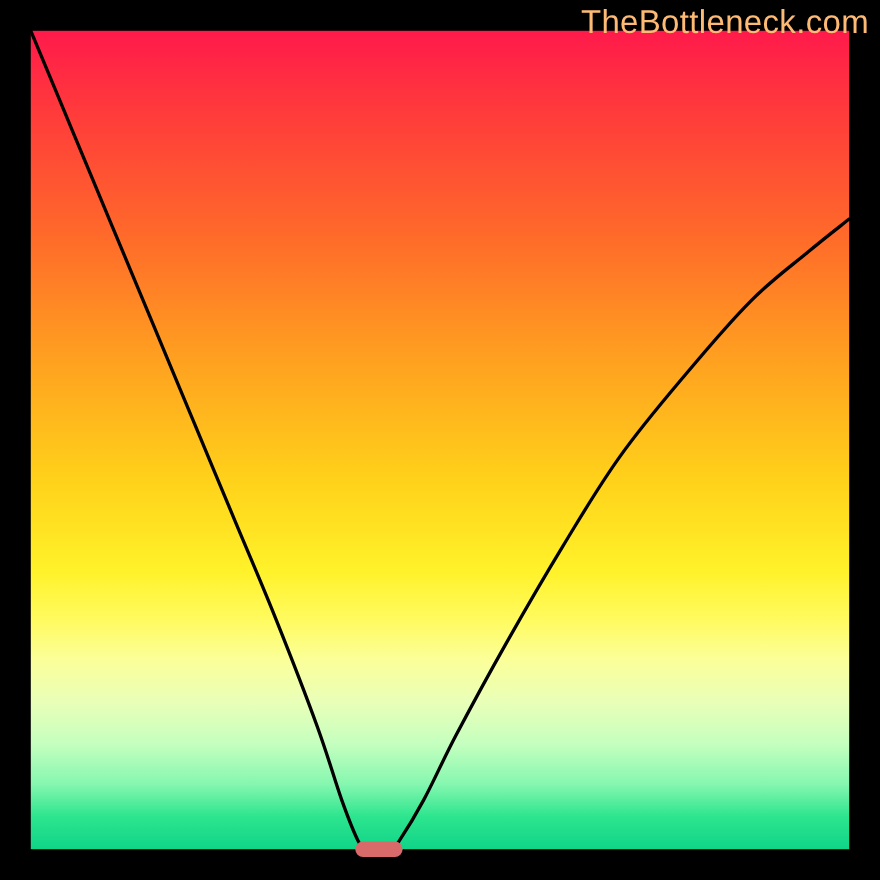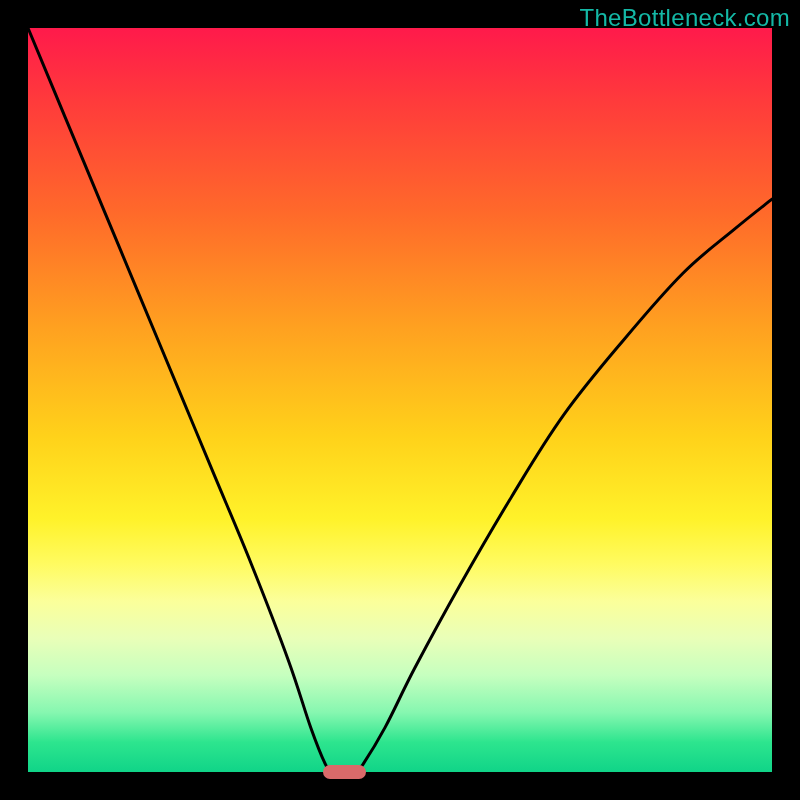--- a/index.html
+++ b/index.html
@@ -36,22 +36,22 @@
       #c6ffbf 87%,
       #86f7b0 92%,
       #2de58e 96%,
       #10d488 100%
     );
   }
   .watermark {
     position: absolute;
     top: 4px;
     right: 10px;
-    color: #14b8a6;
-    font-size: 24px;
+    color: #fdba74;
+    font-size: 30px;
     font-weight: 500;
     letter-spacing: 0.3px;
     user-select: none;
   }
   svg.curve {
     position: absolute;
     left: 0;
     top: 0;
     width: 744px;
     height: 744px;

